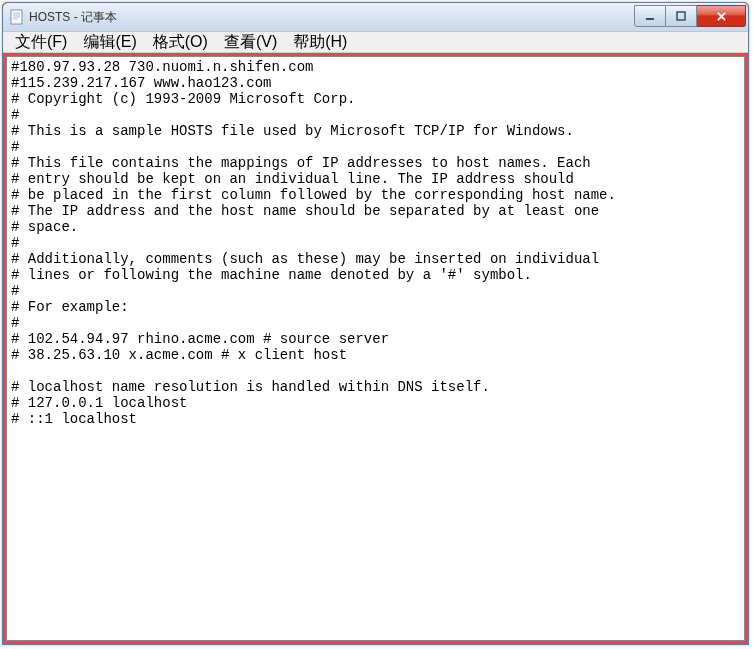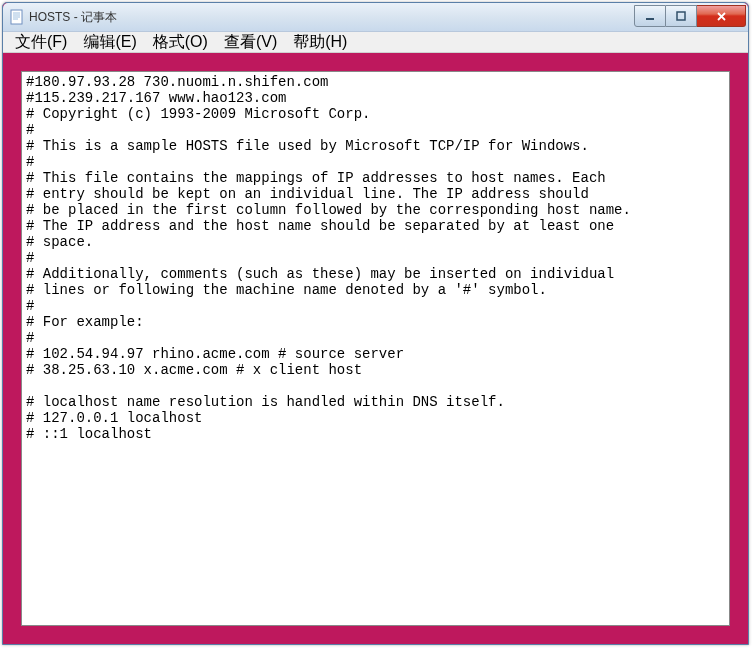--- a/index.html
+++ b/index.html
@@ -12,21 +12,21 @@
       overflow: hidden;
     }
     
     .window-frame {
       width: 745px;
       height: 641px;
       margin: 2px;
       border: 1px solid #5a7fa8;
       border-radius: 5px 5px 0 0;
       box-shadow: 0 0 3px rgba(0,0,0,0.3);
-      background: #be185d;
+      background: #ef4444;
       display: flex;
       flex-direction: column;
     }
     
     .titlebar {
       height: 28px;
       background: linear-gradient(to bottom, #eaf1f9 0%, #d8e4f0 50%, #c8d9ec 100%);
       border-bottom: 1px solid #b8c8dc;
       display: flex;
       align-items: center;
@@ -89,21 +89,21 @@
       font-size: 16px;
     }
     .menu-item {
       padding: 2px 8px;
       cursor: pointer;
     }
     
     .content-wrapper {
       flex: 1;
       border: 1px solid #888;
-      margin: 18px;
+      margin: 3px;
       background: #ffffff;
       overflow: auto;
       position: relative;
     }
     
     .editor-content {
       padding: 2px 4px;
       font-family: "NSimSun", "SimSun", "Courier New", monospace;
       font-size: 14px;
       line-height: 16px;

